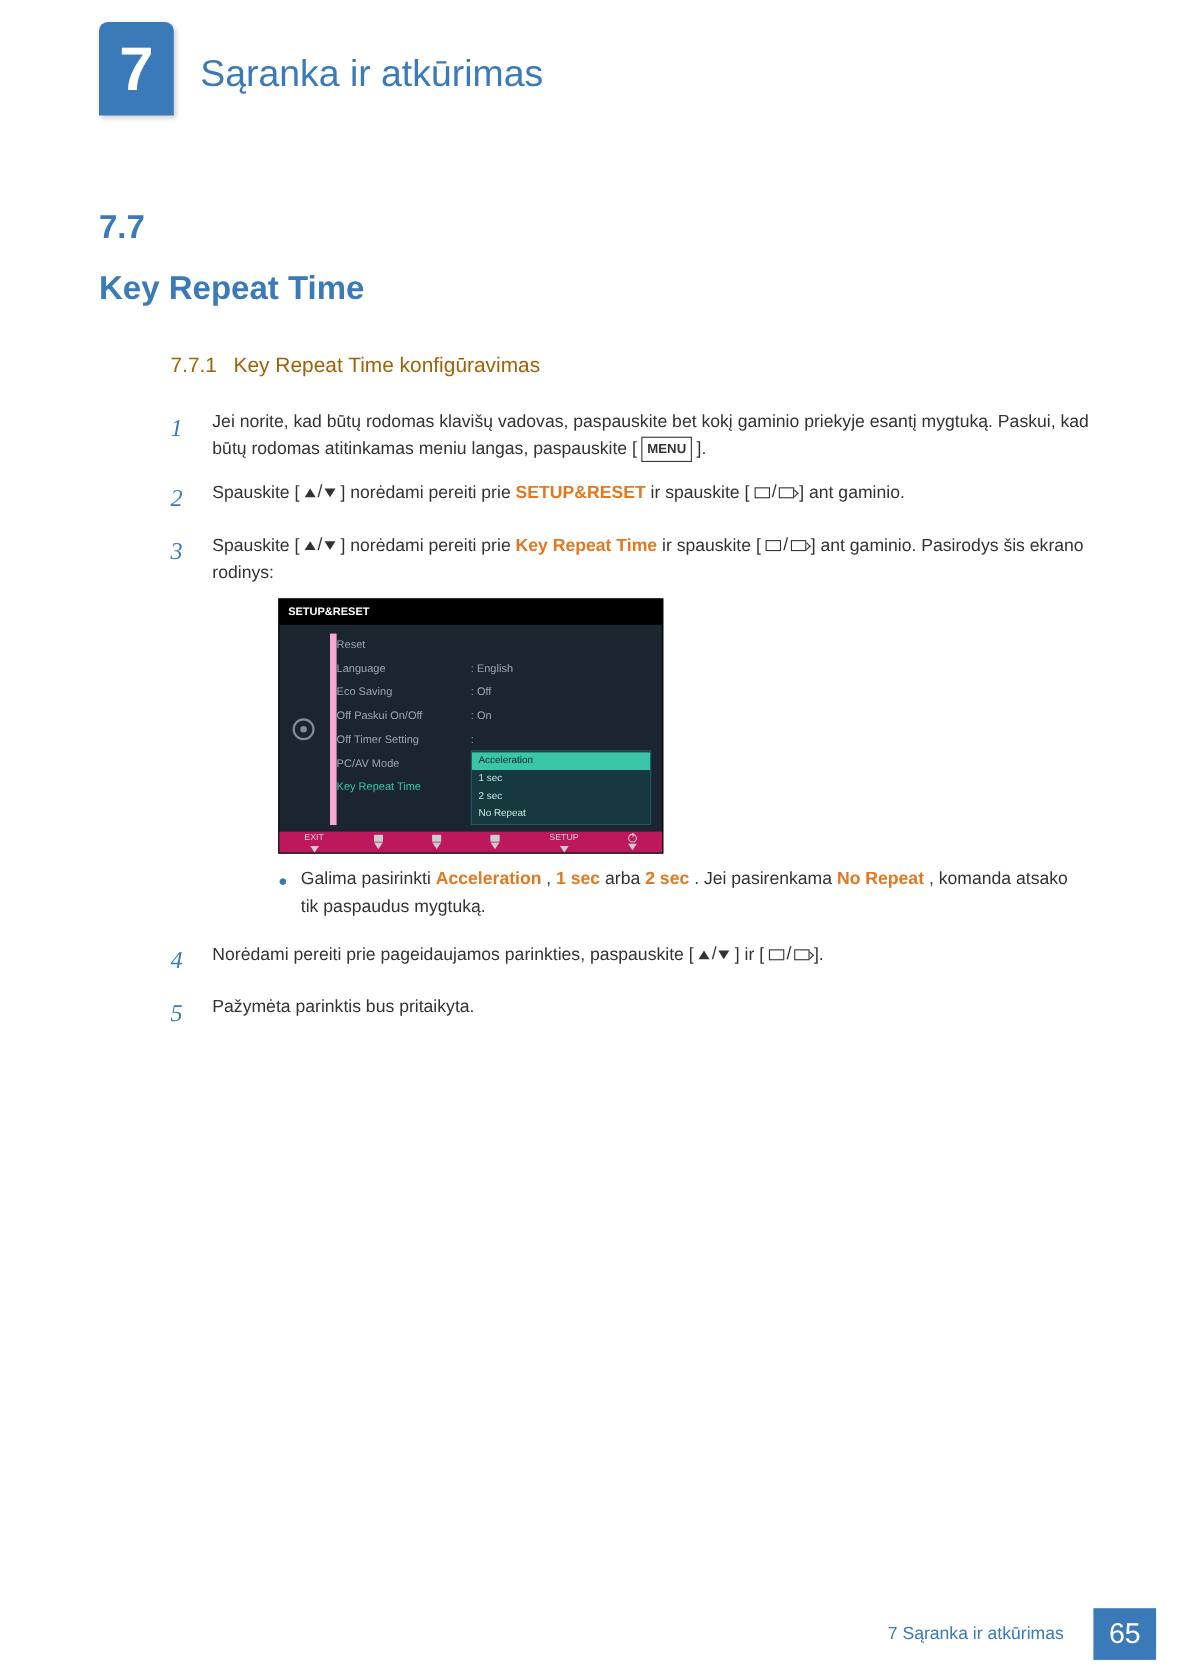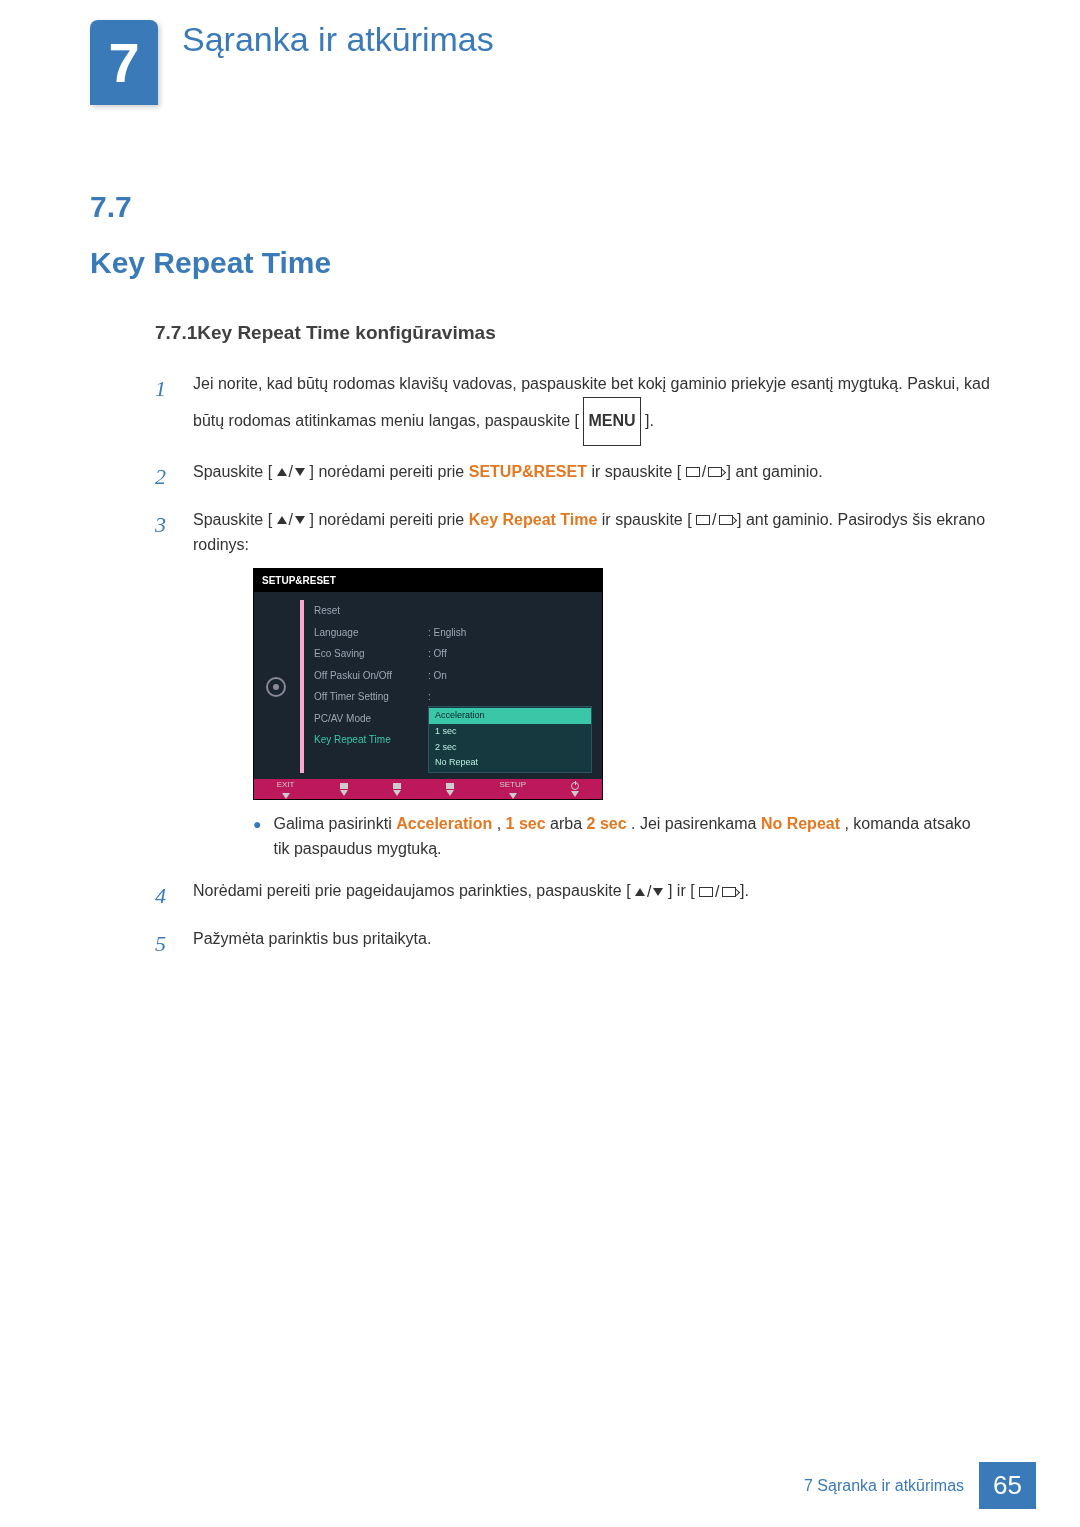--- a/index.html
+++ b/index.html
@@ -29,20 +29,21 @@
     display: flex;
     align-items: center;
     justify-content: center;
     box-shadow: 2px 2px 5px rgba(0,0,0,0.2);
   }
   .chapter-title {
     font-size: 34px;
     color: #3a7ab8;
     font-weight: normal;
     margin-left: 24px;
+    margin-top: 28px;
   }
   .content {
     position: absolute;
     top: 190px;
     left: 90px;
     width: 900px;
   }
   .section-head {
     display: flex;
     gap: 22px;
@@ -60,23 +61,24 @@
     font-weight: bold;
   }
   .intro {
     font-size: 16px;
     color: #444;
     margin-left: 65px;
     margin-bottom: 38px;
   }
   .sub-head {
     display: flex;
+    gap: 15px;
     font-size: 19px;
-    color: #404040;
-    font-weight: bold;
+    color: #a16207;
+    font-weight: normal;
     margin-left: 65px;
     margin-bottom: 28px;
   }
   ol.steps {
     list-style: none;
     margin-left: 65px;
   }
   ol.steps > li {
     display: flex;
     gap: 18px;
@@ -90,23 +92,23 @@
     font-style: italic;
     color: #3a7ab8;
     font-weight: 500;
     min-width: 20px;
     font-family: Georgia, serif;
   }
   .step-body { flex: 1; }
   .menu-pill {
     display: inline-block;
     border: 1px solid #333;
-    font-size: 16px;
+    font-size: 12px;
     font-weight: bold;
-    padding: 11px 4px;
+    padding: 1px 4px;
     vertical-align: middle;
   }
   .inline-icon {
     display: inline-flex;
     align-items: center;
     gap: 2px;
     vertical-align: middle;
   }
   .arrow-up, .arrow-down {
     width: 0; height: 0;
@@ -173,21 +175,21 @@
   }
   .gear {
     width:20px;height:20px;border-radius:50%;
     border:2px solid #889;
     position:relative;
   }
   .gear::before {
     content:""; position:absolute; top:5px;left:5px;
     width:6px;height:6px;border-radius:50%;background:#889;
   }
-  .osd-labels { flex:0 0 110px; border-left:4px solid #f9a8d4; padding-left:10px;}
+  .osd-labels { flex:0 0 110px; border-left:6px solid #f9a8d4; }
   .osd-values { flex:1; padding-left:6px;}
   .osd-row { padding:3px 0; color:#9aa7b3;}
   .osd-row.sel { color:#3ac7a8; }
   .osd-sep { color:#9aa7b3; padding:3px 0;}
   .osd-pop {
     background:#16383f;
     border:1px solid #2a5560;
     margin-top:-2px;
     padding:1px 0;
   }
@@ -208,24 +210,24 @@
   .mini-tri-up,.mini-tri-down,.mini-tri-right {
     width:0;height:0;display:inline-block;
   }
   .mini-tri-down{border-left:4px solid transparent;border-right:4px solid transparent;border-top:6px solid #ccc;}
   .mini-box{width:8px;height:6px;border:1px solid #ccc;display:inline-block;}
   .mini-power{width:8px;height:8px;border:1px solid #ccc;border-radius:50%;display:inline-block;position:relative;}
   .mini-power::after{content:"";position:absolute;top:-2px;left:3px;width:1px;height:4px;background:#ccc;}
   .footer {
     position:absolute;
     bottom:18px;
-    right:44px;
+    right:29px;
     display:flex;
     align-items:center;
-    gap:0;
+    gap:12px;
   }
   .footer-text {
     font-size:16px;
     color:#3a7ab8;
     padding-right:15px;
   }
   .footer-page {
     background:#3a7ab8;
     color:#fff;
     font-size:26px;

